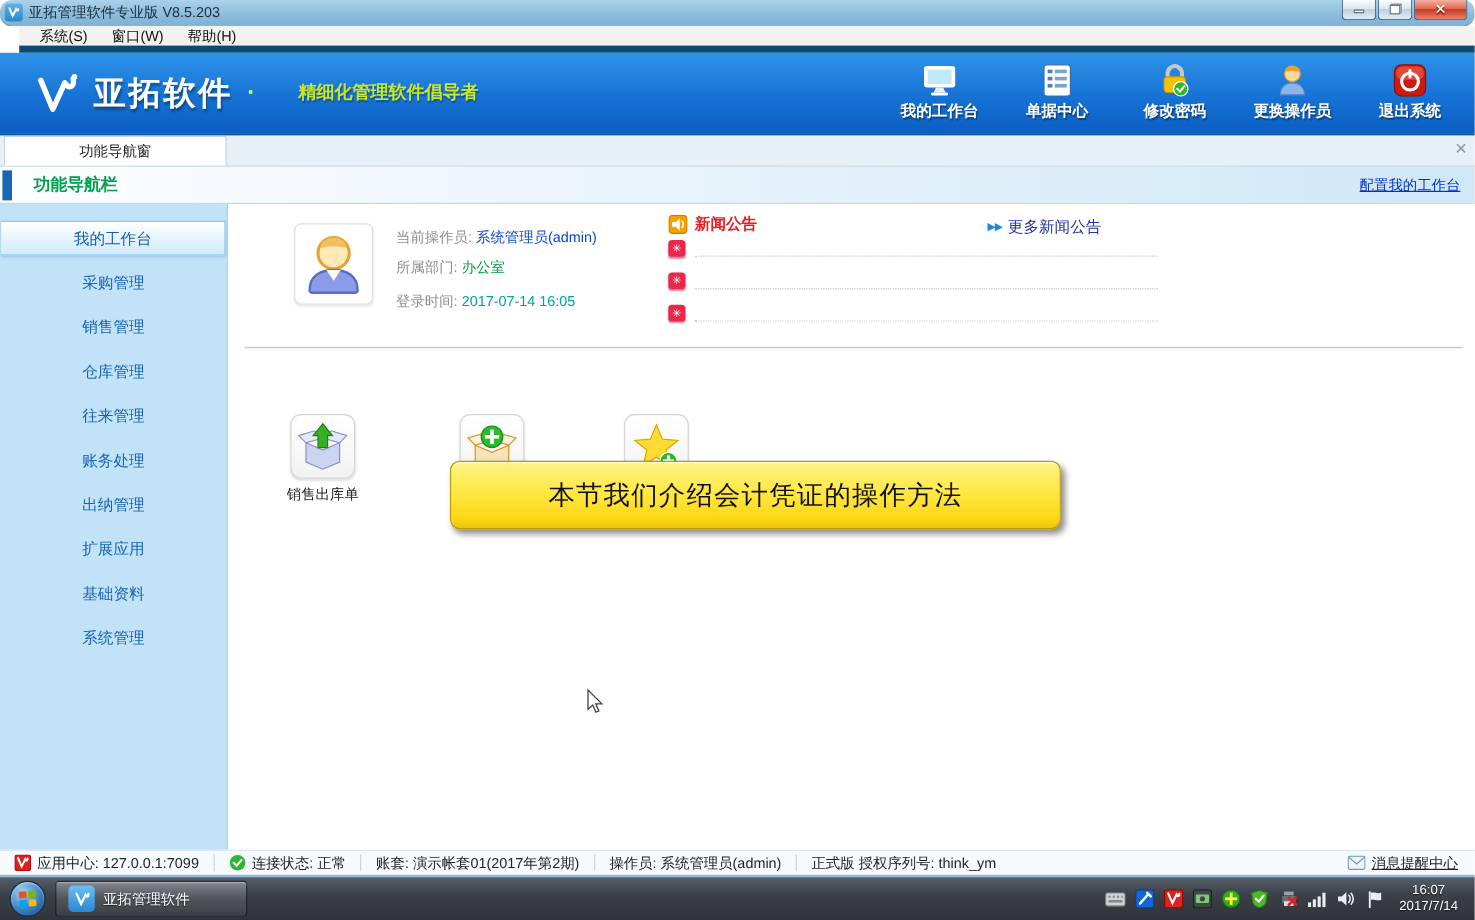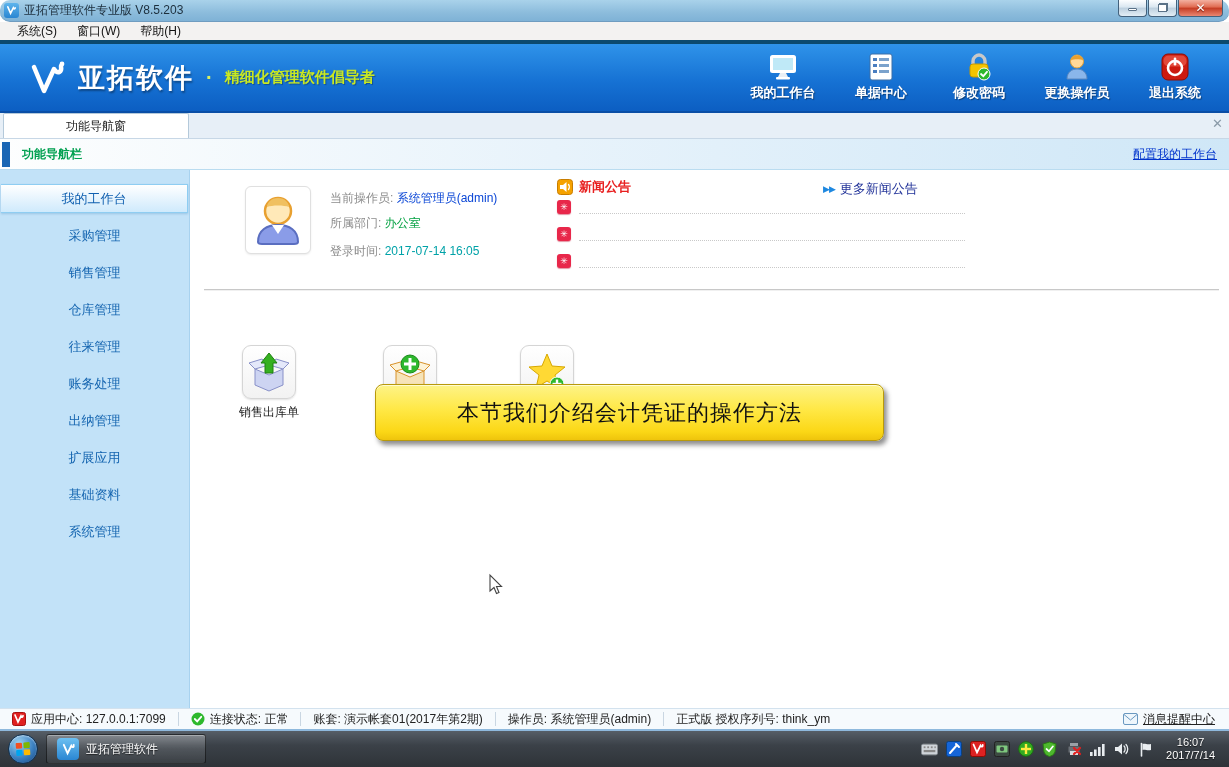--- a/index.html
+++ b/index.html
@@ -14,42 +14,42 @@
   .win-controls { margin-left:auto; display:flex; align-items:flex-start; height:22px; padding-right:6px; }
   .wbtn { width:29px; height:17px; border:1px solid #43617c; border-top:none; border-radius:0 0 4px 4px; background:linear-gradient(#fdfeff,#d9e6f0 45%,#bccfde 50%,#e3eef6); display:flex; align-items:center; justify-content:center; margin-left:1px; cursor:default; }
   .wbtn.close { width:45px; background:linear-gradient(#f3b0a0,#e06a50 45%,#c43b22 50%,#e98771); }
   .glyph-min { width:9px; height:3px; background:#fff; border:1px solid #5a7288; border-radius:1px; margin-top:4px; }
   .glyph-restore { position:relative; width:10px; height:9px; }
   .glyph-restore::before { content:""; position:absolute; right:0; top:0; width:7px; height:6px; border:1px solid #5a7288; background:#fff; }
   .glyph-restore::after { content:""; position:absolute; left:0; bottom:0; width:7px; height:6px; border:1px solid #5a7288; background:#fff; }
   .glyph-x { color:#fff; font-weight:bold; font-size:12px; line-height:1; text-shadow:0 1px 1px #7a1a0a; }
 
   
-  .menubar { height:22px; background:#f3f2f1; border-bottom:4px solid #0c4a6e; display:flex; align-items:center; padding-left:8px; gap:2px; }
+  .menubar { height:22px; background:#f3f2f1; border-bottom:6px solid #0c4a6e; display:flex; align-items:center; padding-left:8px; gap:2px;margin-left:16px; }
   .menu-item { padding:2px 9px; color:#111; cursor:default; }
 
   
   .banner { height:69px; background:linear-gradient(180deg,#2f93e9 0%,#1672d4 55%,#0c5ec2 100%); display:flex; align-items:center; padding:0 10px 0 26px; border-bottom:2px solid #0a4ea6; }
   .brand { display:flex; align-items:center; gap:10px; }
   .brand-name { color:#fff; font-size:27px; font-weight:bold; letter-spacing:2px; text-shadow:1px 2px 2px rgba(0,0,0,.35); }
   .brand-dot { color:#d8f060; font-size:20px; font-weight:bold; margin:0 2px; }
-  .brand-slogan { color:#c9e822; font-size:15px; font-weight:bold; text-shadow:1px 1px 1px rgba(0,0,0,.3); }
+  .brand-slogan { color:#c9e822; font-size:15px; font-weight:bold; text-shadow:1px 1px 1px rgba(0,0,0,.3);margin-left:24px; }
   .banner-actions { margin-left:auto; display:flex; align-items:flex-end; gap:26px; padding-right:8px; }
   .b-act { display:flex; flex-direction:column; align-items:center; gap:3px; cursor:pointer; width:72px; }
   .b-act-label { color:#fff; font-size:13px; font-weight:bold; text-shadow:1px 1px 1px rgba(0,0,0,.4); white-space:nowrap; }
 
   
   .tabstrip { position:relative; height:26px; background:#e7eff7; border-bottom:1px solid #c7d7e6; display:flex; align-items:flex-end; }
   .tab { width:186px; height:25px; background:#fff; border:1px solid #b4c9da; border-bottom:none; border-radius:2px 2px 0 0; margin-left:3px; display:flex; align-items:center; justify-content:center; font-size:12px; color:#222; cursor:default; }
   .tab-close { position:absolute; right:6px; top:3px; color:#8a9aa8; font-size:13px; cursor:pointer; }
 
   
   .navheader { position:relative; height:31px; background:linear-gradient(90deg,#fdfefe 0%,#e8f3fb 45%,#cfe7f7 100%); border-bottom:1px solid #badcf0; display:flex; align-items:center; }
   .nav-accent { position:absolute; left:2px; top:3px; width:8px; height:25px; background:#1a66b4; }
-  .navheader-title { margin-left:22px; color:#00a050; font-size:12px; font-weight:bold; }
+  .navheader-title { margin-left:28px; color:#00a050; font-size:14px; font-weight:bold; }
   .config-link { margin-left:auto; margin-right:12px; color:#0033cc; text-decoration:underline; font-size:12px; cursor:pointer; }
 
   
   .body { position:relative; display:flex; height:538px; }
   .sidebar { width:190px; background:#c2e2f8; border-right:1px solid #a8d2ef; padding-top:14px; }
   .side-item { height:29px; margin:0 1px 8px 1px; display:flex; align-items:center; justify-content:center; color:#1565b0; font-size:13px; cursor:pointer; }
   .side-item.selected { background:linear-gradient(#ffffff,#e2f2fd 60%,#cfeafc); border:1px solid #8ecdf2; border-left:none; border-right:1px solid #8ecdf2; box-shadow:0 1px 2px rgba(80,140,190,.35); color:#1060b0; }
   .main { position:relative; flex:1; background:#fff; }
 
   

